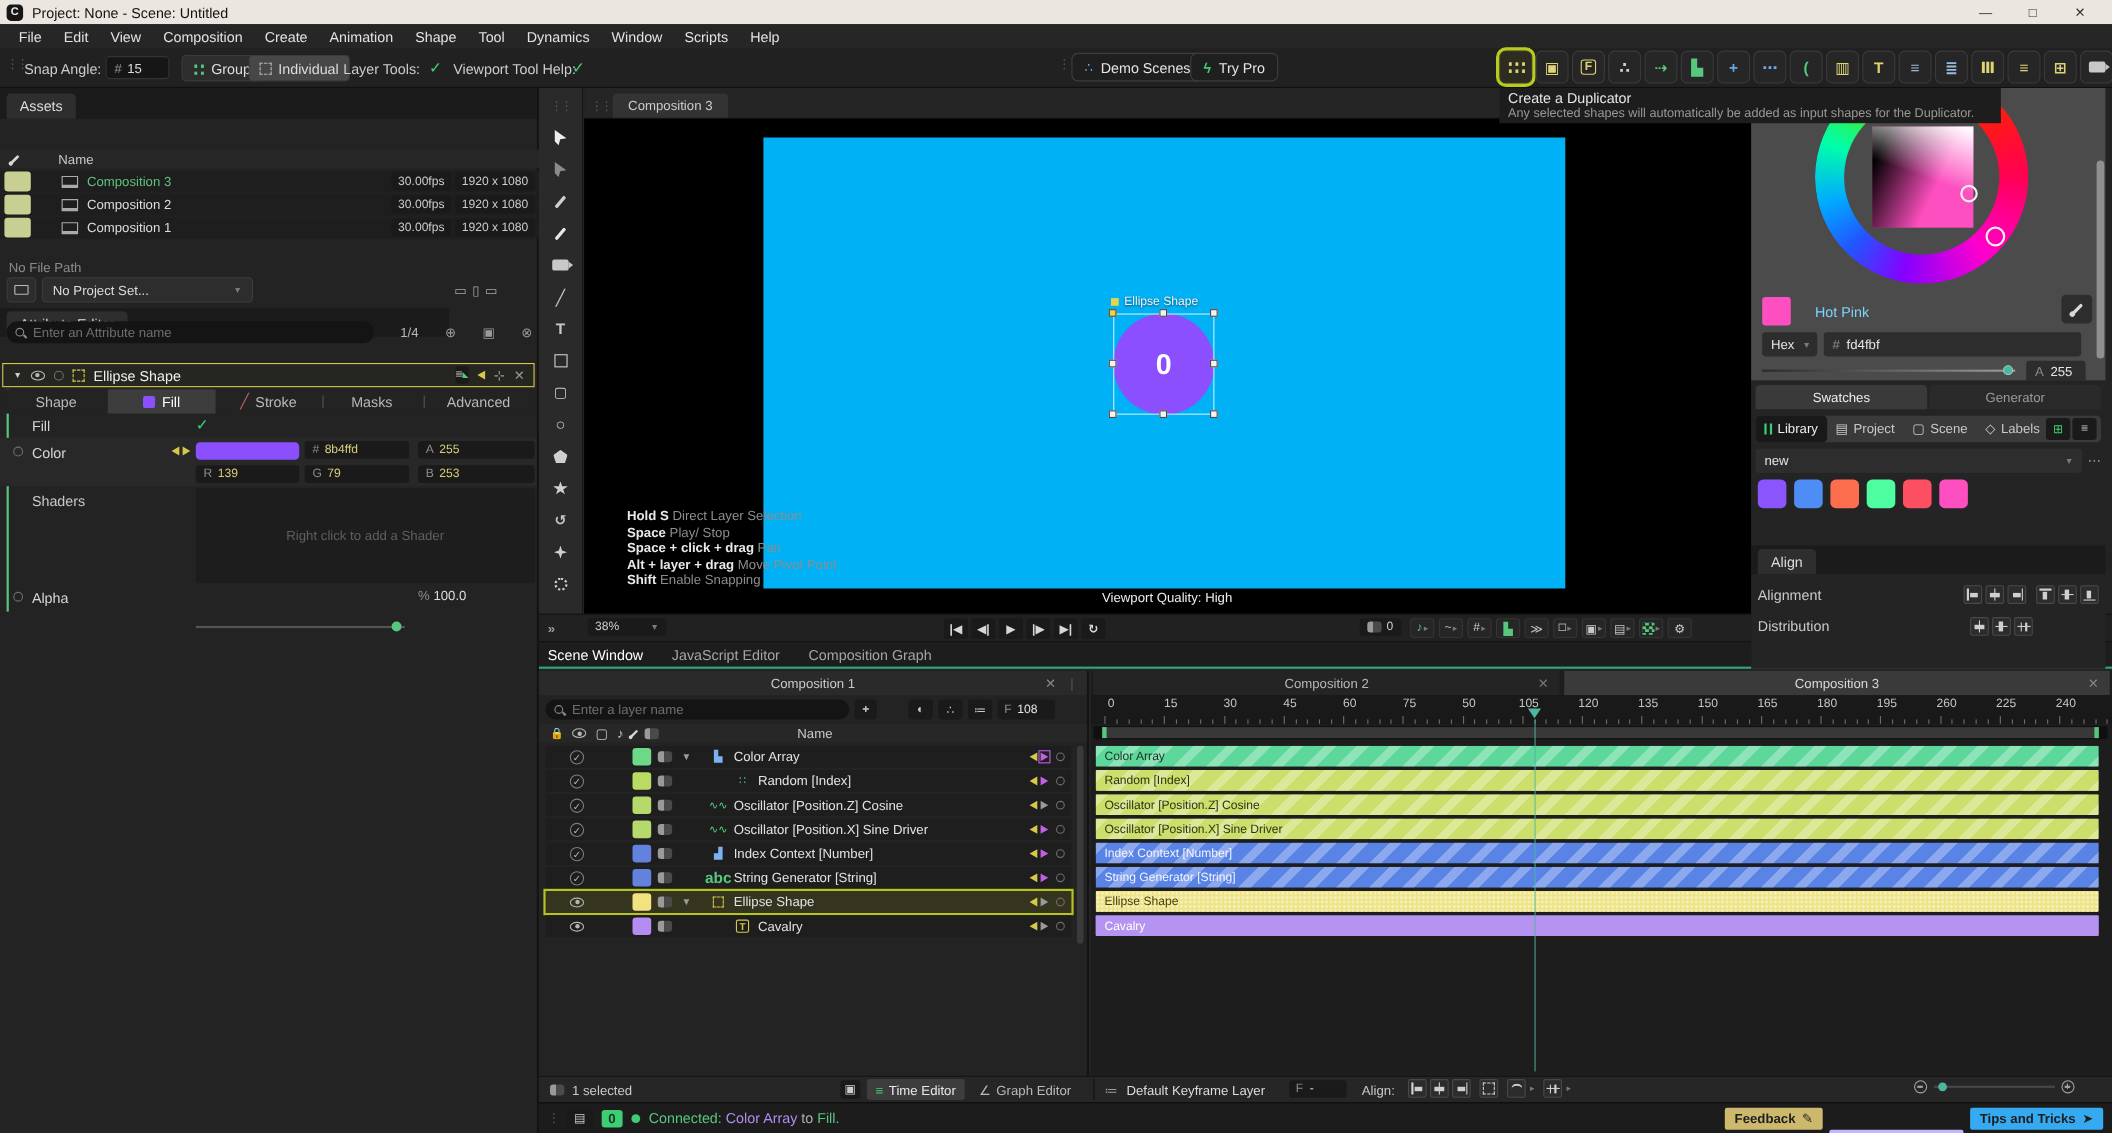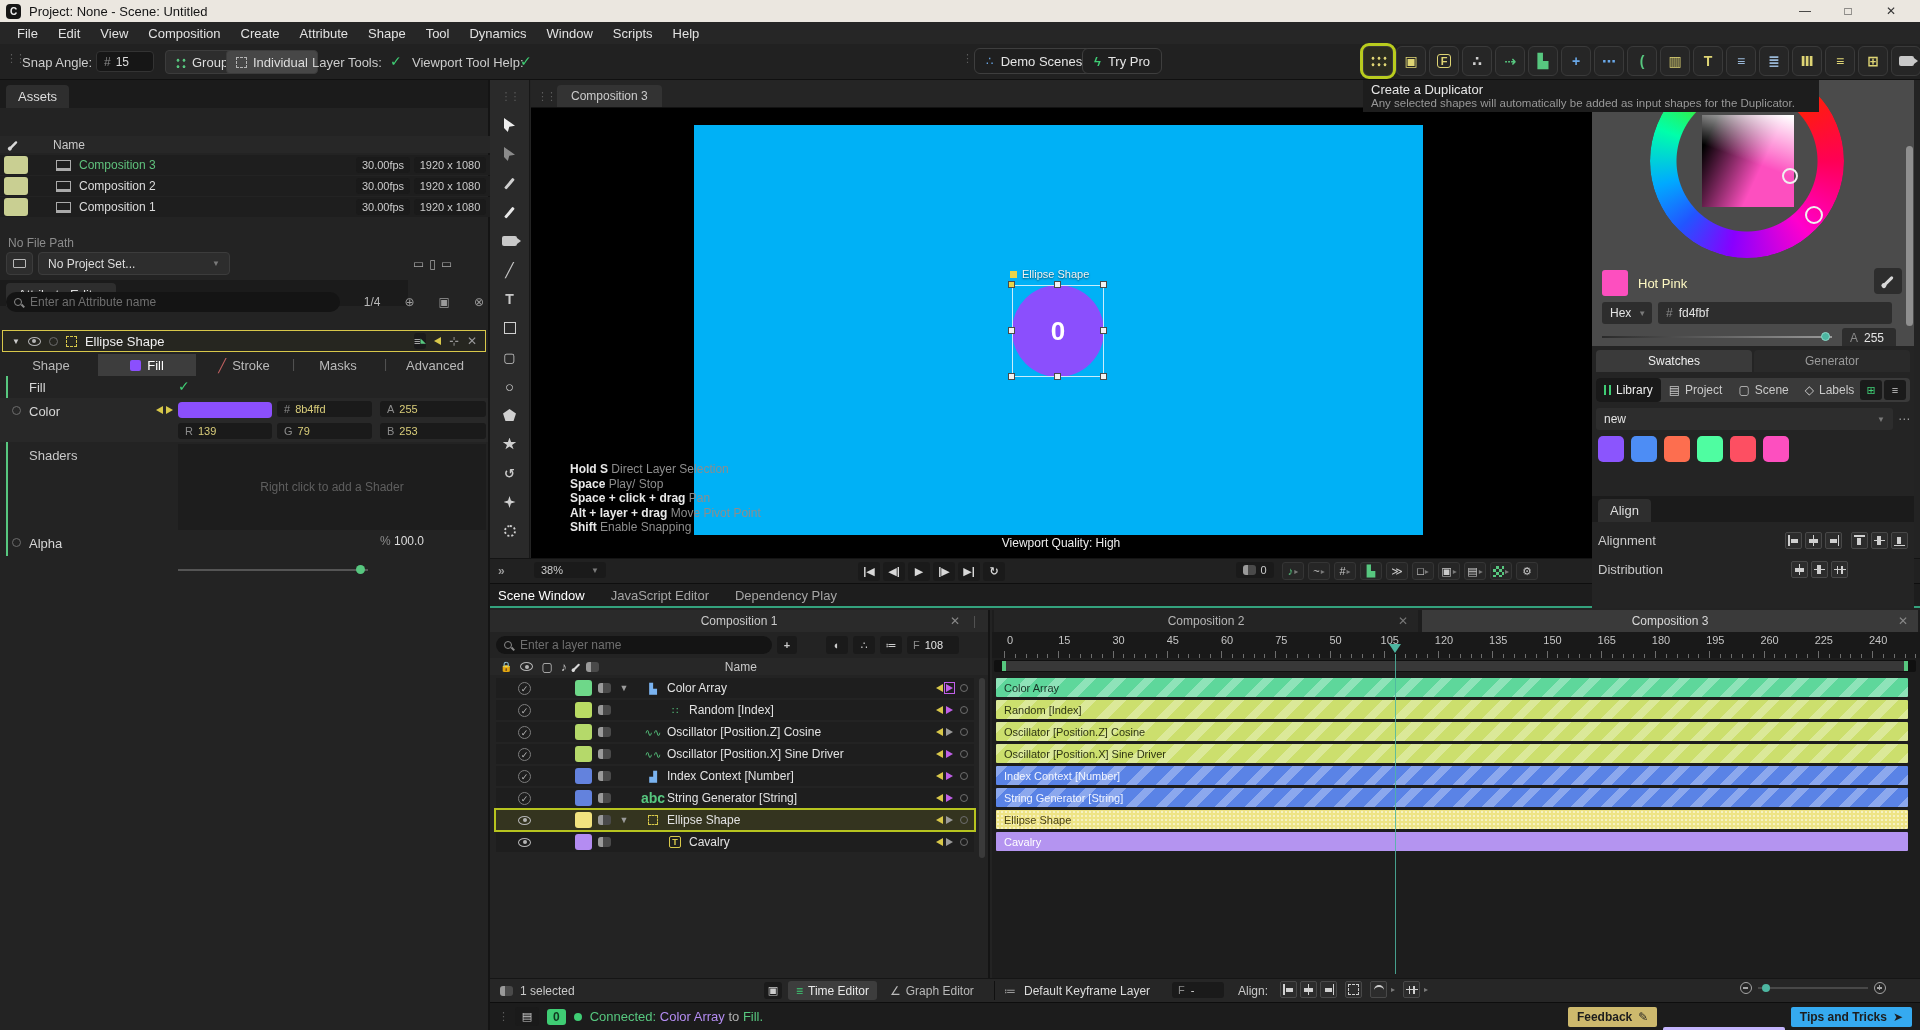--- a/index.html
+++ b/index.html
@@ -152,21 +152,21 @@
     <span class="wctl" style="left:1833px">□</span>
     <span class="wctl" style="left:1876px">✕</span>
   </div>
 
   <div id="menubar" class="abs">
       <span class="menu-item">File</span>
       <span class="menu-item">Edit</span>
       <span class="menu-item">View</span>
       <span class="menu-item">Composition</span>
       <span class="menu-item">Create</span>
-      <span class="menu-item">Attribute</span>
+      <span class="menu-item">Animation</span>
       <span class="menu-item">Shape</span>
       <span class="menu-item">Tool</span>
       <span class="menu-item">Dynamics</span>
       <span class="menu-item">Window</span>
       <span class="menu-item">Scripts</span>
       <span class="menu-item">Help</span>
     </div>
 
   <div id="toolbar" class="abs">
     <span class="abs grip" style="left:6px;top:8px">⋮⋮</span>
@@ -532,21 +532,21 @@
         </span>
         <span class="sicon">
           <span style="color:#c8c8c8">⚙</span>
         </span>
       </div>
   </div>
 
   <div id="btabs" class="abs">
       <span class="btab on">Scene Window</span>
       <span class="btab">JavaScript Editor</span>
-      <span class="btab">Dependency Play</span>
+      <span class="btab">Composition Graph</span>
     </div>
 
   <div id="layerpanel" class="abs">
     <div class="comptab">
       <span>Composition 1</span>
       <span style="position:absolute;right:28px;color:#888">✕</span>
       <span style="position:absolute;right:12px;color:#555">|</span>
     </div>
     <div class="abs row" style="left:6px;top:26px;width:488px;gap:5px">
       <div class="search" style="width:276px;height:18px">
@@ -923,21 +923,21 @@
       </div>
   </div>
 
 <div id="rightpanel" class="abs">
   <div id="pickerarea">
     <div id="wheel"></div>
     <div id="svsq"></div>
     <div class="ringhandle" style="left:190px;top:88px;width:16px;height:16px"></div>
     <div class="ringhandle" style="left:213px;top:126px;width:18px;height:18px"></div>
     <div class="abs sw" style="left:10px;top:190px;width:26px;height:26px;background:#fd4fbf"></div>
-    <div class="abs" style="left:46px;top:196px;font-size:13px;color:#fef9c3">Hot Pink</div>
+    <div class="abs" style="left:58px;top:196px;font-size:13px;color:#7dd3fc">Hot Pink</div>
     <div class="dropperbtn" style="left:282px;top:188px">
           <span class="dropper"></span>
         </div>
     <div class="abs dkfield" style="left:10px;top:222px;width:50px;height:22px;justify-content:space-between">
           <span>Hex</span>
           <span class="caret">▼</span>
         </div>
     <div class="abs dkfield" style="left:66px;top:222px;width:234px;height:22px">
           <span style="color:#8a8a8a">#</span>
           <span>fd4fbf</span>

